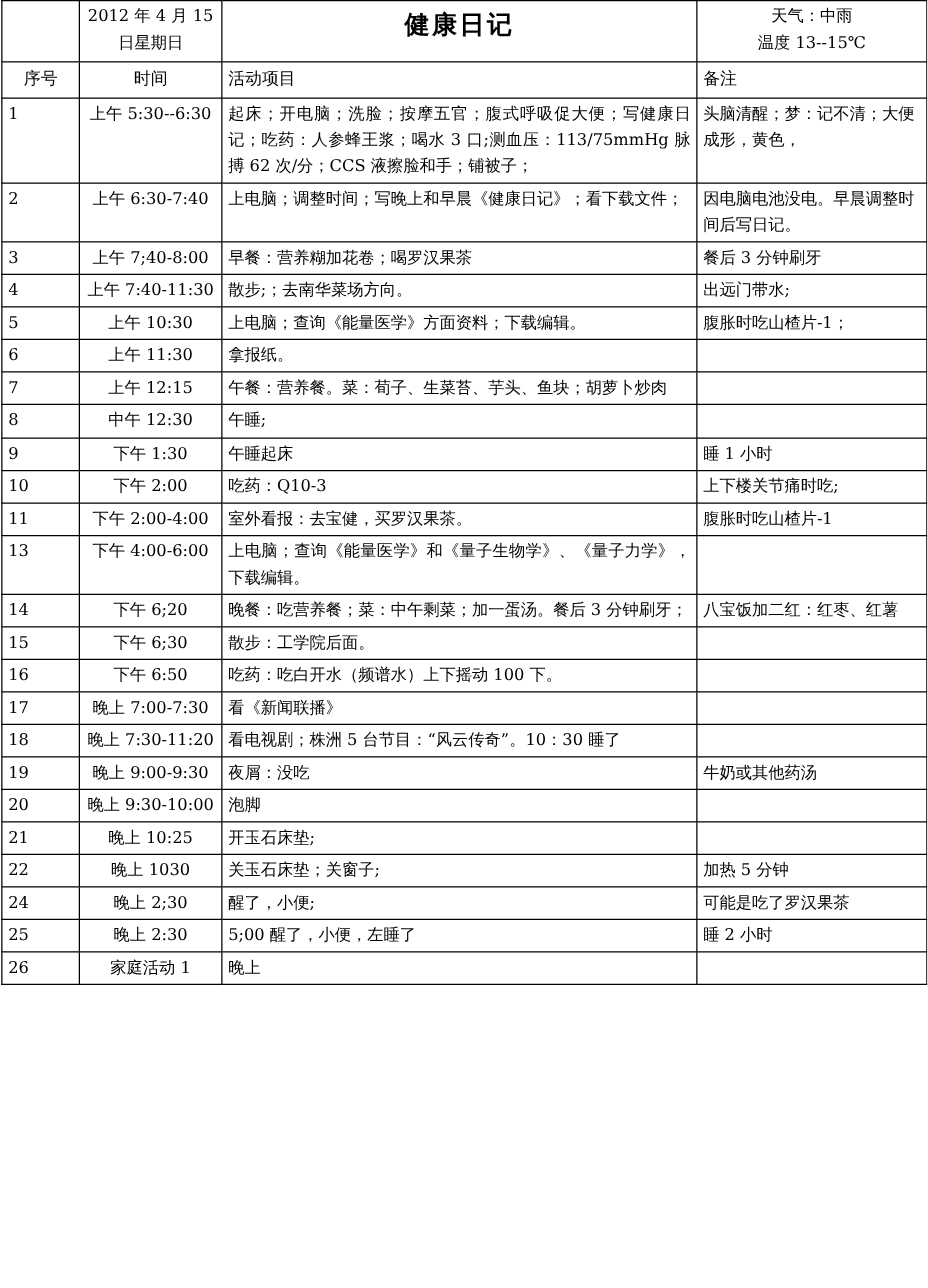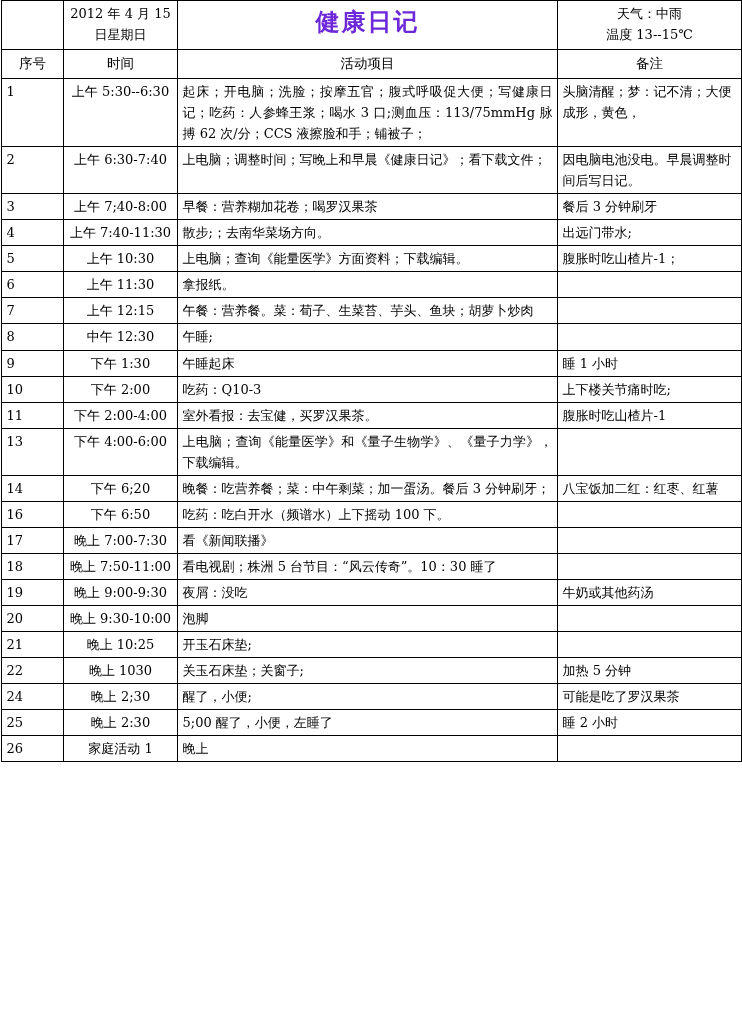--- a/index.html
+++ b/index.html
@@ -50,37 +50,36 @@
     vertical-align: middle;
     font-size: 13.5px;
     line-height: 1.55;
     padding-top: 3px;
   }
   td.hdr-title {
     text-align: center;
     vertical-align: middle;
   }
   .title-text {
-    color: #6d28d9;
+    color: #000000;
     font-weight: bold;
-    font-size: 24px;
+    font-size: 20px;
     letter-spacing: 2px;
     font-family: "DejaVu Serif", "Liberation Serif", serif;
   }
   td.hdr-weather {
     text-align: center;
     vertical-align: middle;
     font-size: 13.5px;
     line-height: 1.55;
     padding-top: 3px;
   }
 
   
   tr.colhead td {
-    text-align: center;
     height: 24px;
     vertical-align: middle;
     font-size: 13.5px;
   }
   tr.colhead td.seq-h,
   tr.colhead td.time-h { text-align: center; }
 
   
   td.seq {
     text-align: left;
@@ -204,34 +203,40 @@
           <td class="act">上电脑；查询《能量医学》和《量子生物学》、《量子力学》，下载编辑。</td>
           <td class="note"></td>
         </tr>
         <tr>
           <td class="seq">14</td>
           <td class="time">下午 6;20</td>
           <td class="act">晚餐：吃营养餐；菜：中午剩菜；加一蛋汤。餐后 3 分钟刷牙；</td>
           <td class="note">八宝饭加二红：红枣、红薯</td>
         </tr>
         <tr class="r-short">
+          <td class="seq">15</td>
+          <td class="time">下午 6;30</td>
+          <td class="act">散步：工学院后面。</td>
+          <td class="note"></td>
+        </tr>
+        <tr class="r-short">
           <td class="seq">16</td>
           <td class="time">下午 6:50</td>
           <td class="act">吃药：吃白开水（频谱水）上下摇动 100 下。</td>
           <td class="note"></td>
         </tr>
         <tr class="r-short">
           <td class="seq">17</td>
           <td class="time">晚上 7:00-7:30</td>
           <td class="act">看《新闻联播》</td>
           <td class="note"></td>
         </tr>
         <tr>
           <td class="seq">18</td>
-          <td class="time">晚上 7:50-11:00</td>
+          <td class="time">晚上 7:30-11:20</td>
           <td class="act">看电视剧；株洲 5 台节目：“风云传奇”。10：30 睡了</td>
           <td class="note"></td>
         </tr>
         <tr class="r-short">
           <td class="seq">19</td>
           <td class="time">晚上 9:00-9:30</td>
           <td class="act">夜屑：没吃</td>
           <td class="note">牛奶或其他药汤</td>
         </tr>
         <tr class="r-short">

